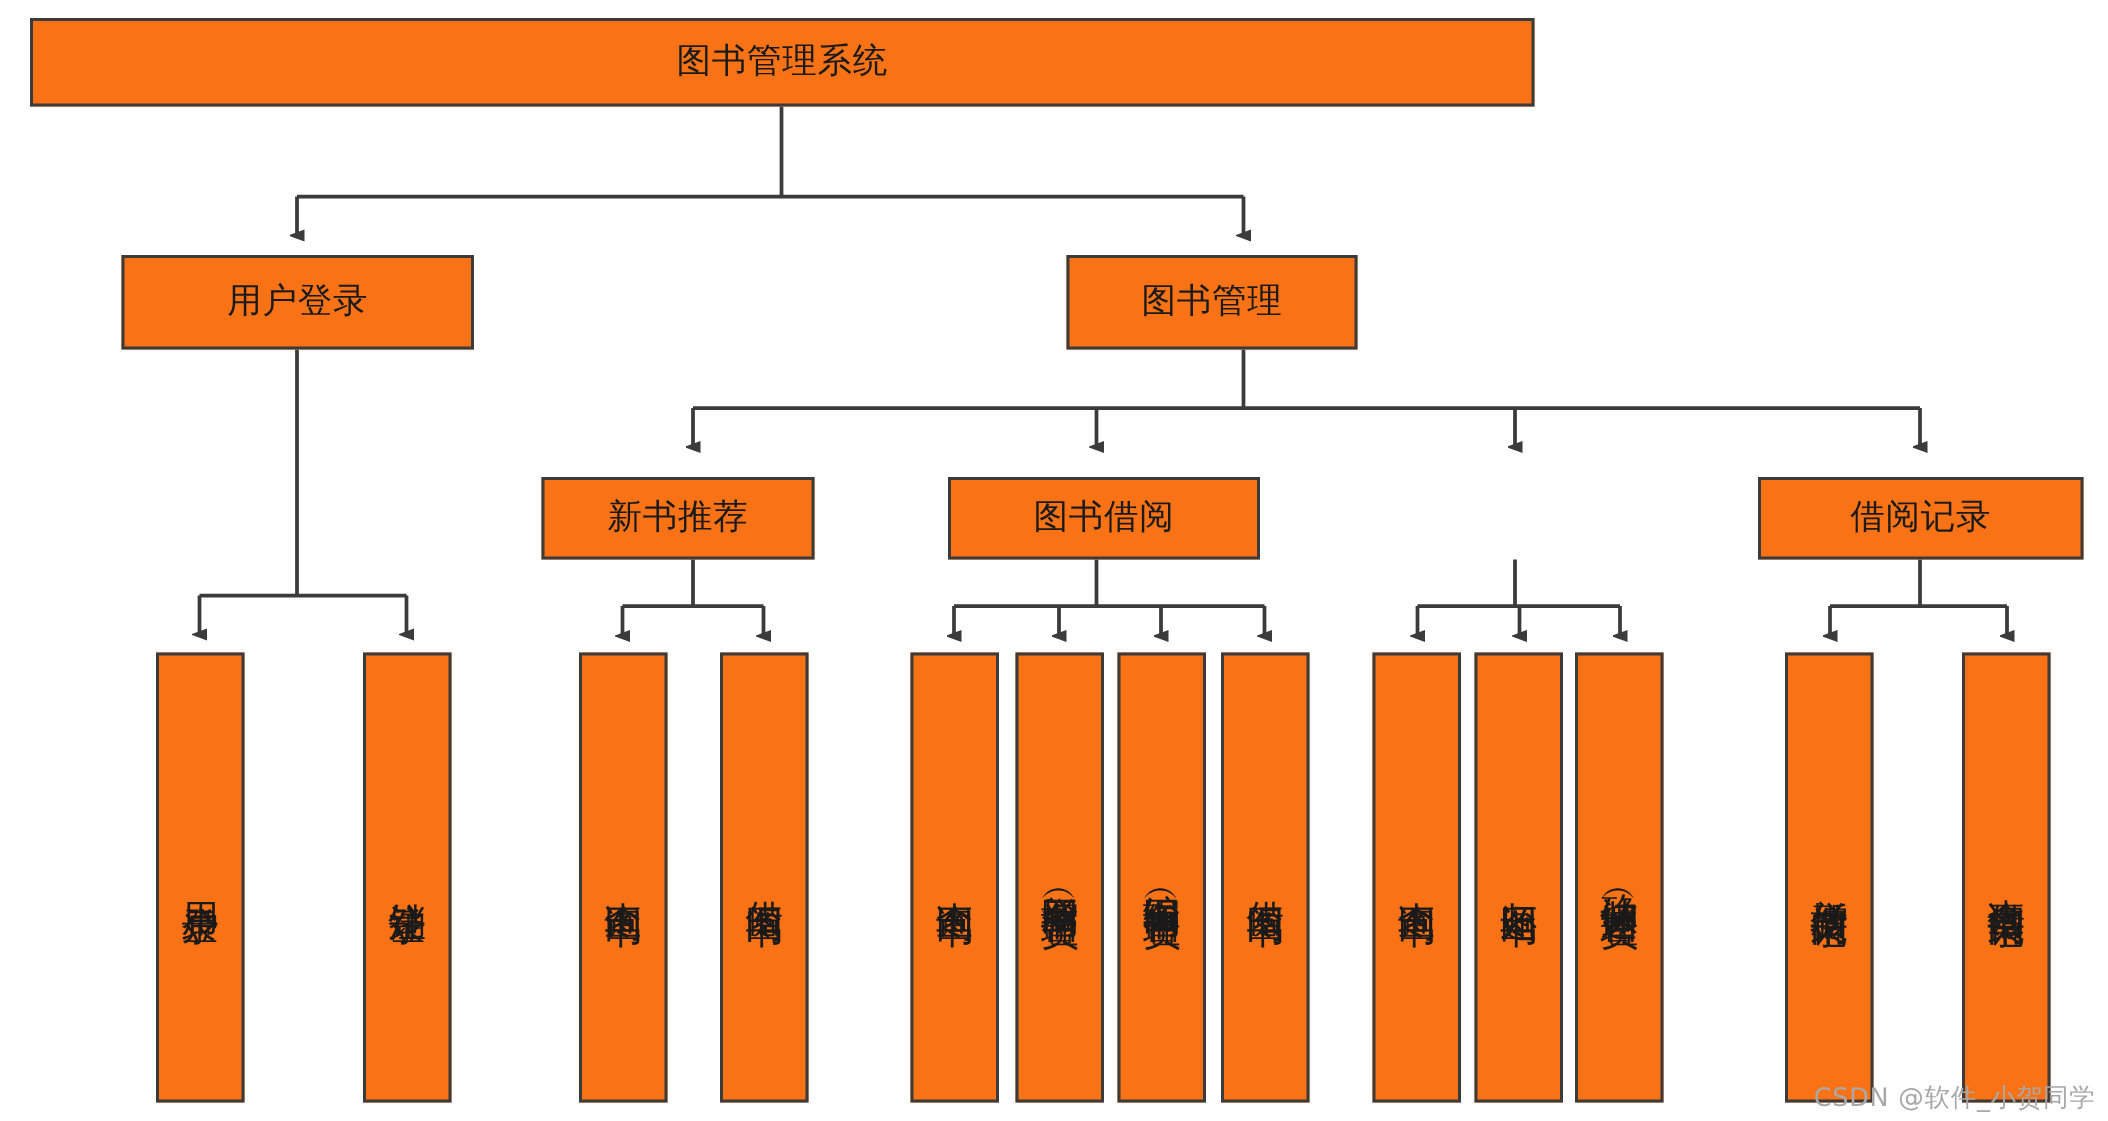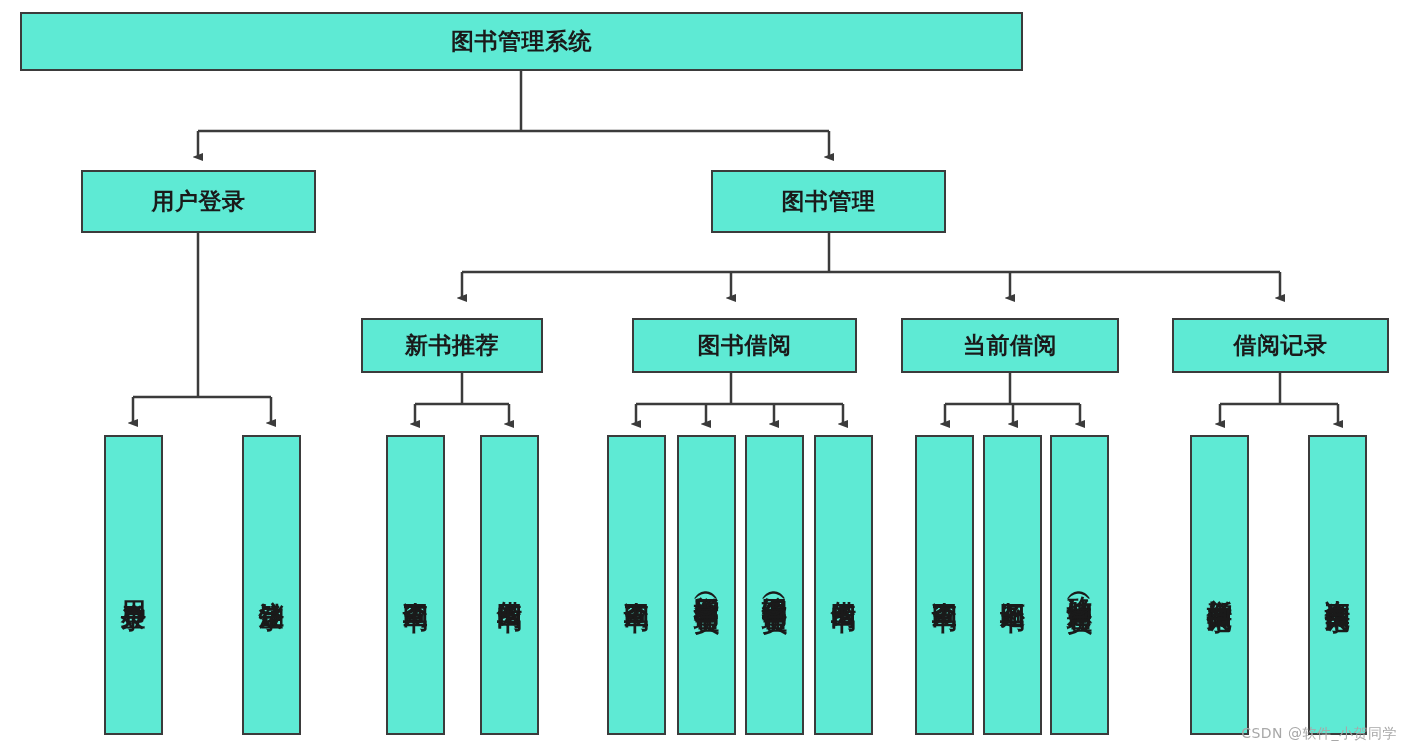--- a/index.html
+++ b/index.html
@@ -21,27 +21,26 @@
     position: absolute;
     left: 0;
     top: 0;
     width: 1405px;
     height: 747px;
     pointer-events: none;
   }
   .node {
     position: absolute;
     box-sizing: border-box;
-    background: #5eead4;
+    background: #f97316;
     border: 2.5px solid #3b3b3b;
     display: flex;
     align-items: center;
     justify-content: center;
     color: #1a1a1a;
-    font-weight: bold;
   }
   .node .lbl {
     display: block;
     text-align: center;
     line-height: 1.02;
     letter-spacing: 0.5px;
   }
   
   .node.h .lbl {
     font-size: 23px;
@@ -62,21 +61,21 @@
     font-size: 25px;
     line-height: 1.0;
     letter-spacing: 2px;
     white-space: nowrap;
     max-height: 292px;
   }
   .watermark {
     position: absolute;
     right: 8px;
     bottom: 4px;
-    font-size: 14px;
+    font-size: 17px;
     color: #a8a8a8;
     letter-spacing: 0.5px;
     white-space: nowrap;
   }
 </style>
 </head>
 <body>
 
 <div id="canvas">
 
@@ -130,32 +129,29 @@
     </g>
   </svg>
 
   <div class="node root h" style="left:20px; top:12px; width:1003px; height:59px;">
     <span class="lbl">图书管理系统</span>
   </div>
 
   <div class="node h" style="left:81px; top:170px; width:235px; height:63px;">
     <span class="lbl">用户登录</span>
   </div>
-  <div class="node h" style="left:711px; top:170px; width:235px; height:63px;">
+  <div class="node h" style="left:711px; top:170px; width:194px; height:63px;">
     <span class="lbl">图书管理</span>
   </div>
 
   <div class="node h" style="left:361px; top:318px; width:182px; height:55px;">
     <span class="lbl">新书推荐</span>
   </div>
-  <div class="node h" style="left:632px; top:318px; width:225px; height:55px;">
+  <div class="node h" style="left:632px; top:318px; width:208px; height:55px;">
     <span class="lbl">图书借阅</span>
-  </div>
-  <div class="node h" style="left:901px; top:318px; width:218px; height:55px;">
-    <span class="lbl">当前借阅</span>
   </div>
   <div class="node h" style="left:1172px; top:318px; width:217px; height:55px;align-items:center;">
     <span class="lbl">借阅记录</span>
   </div>
 
   <div class="node v" style="left:104px; top:435px; width:59px; height:300px;">
     <span class="lbl">用户登录</span>
   </div>
   <div class="node v" style="left:242px; top:435px; width:59px; height:300px;">
     <span class="lbl">注销登录</span>

